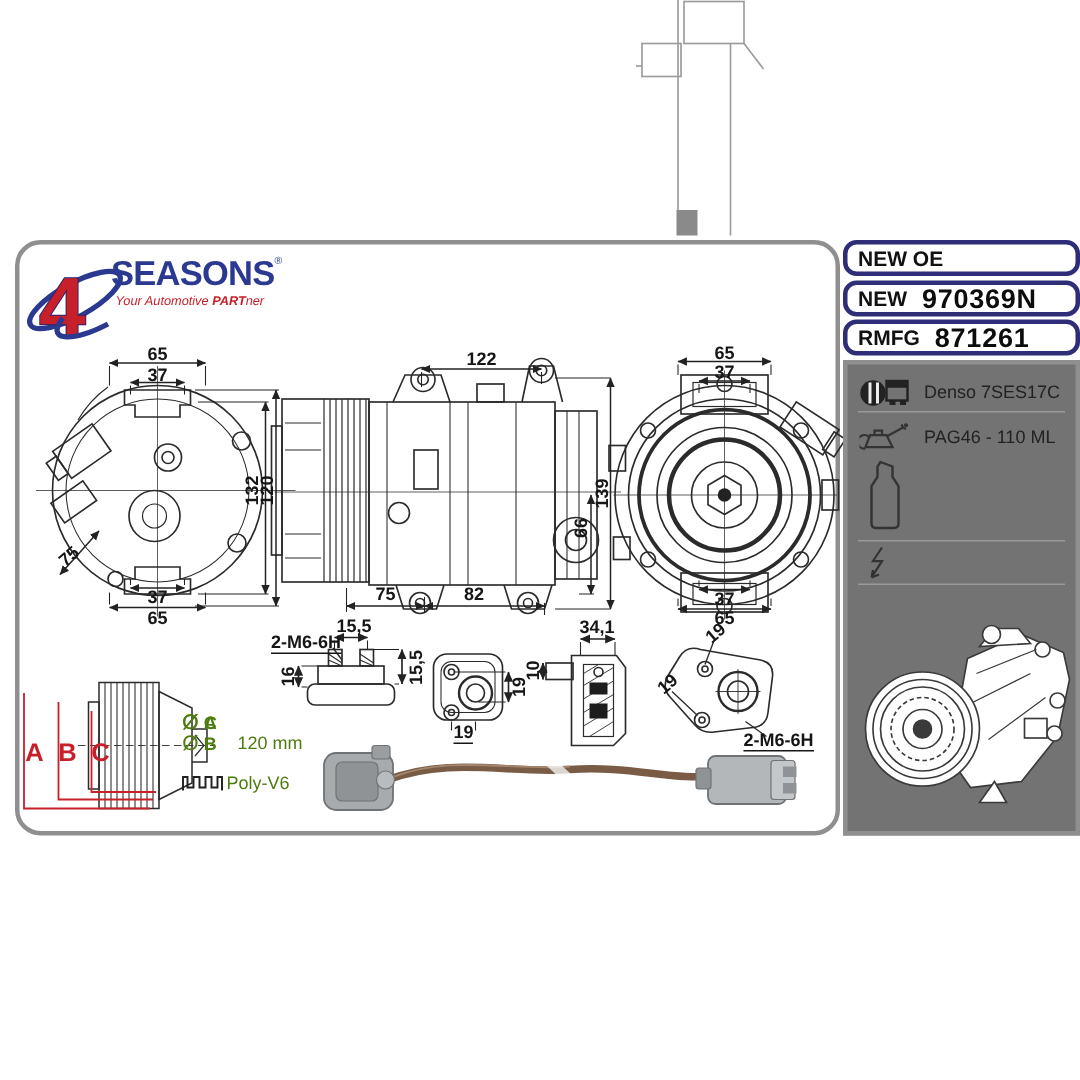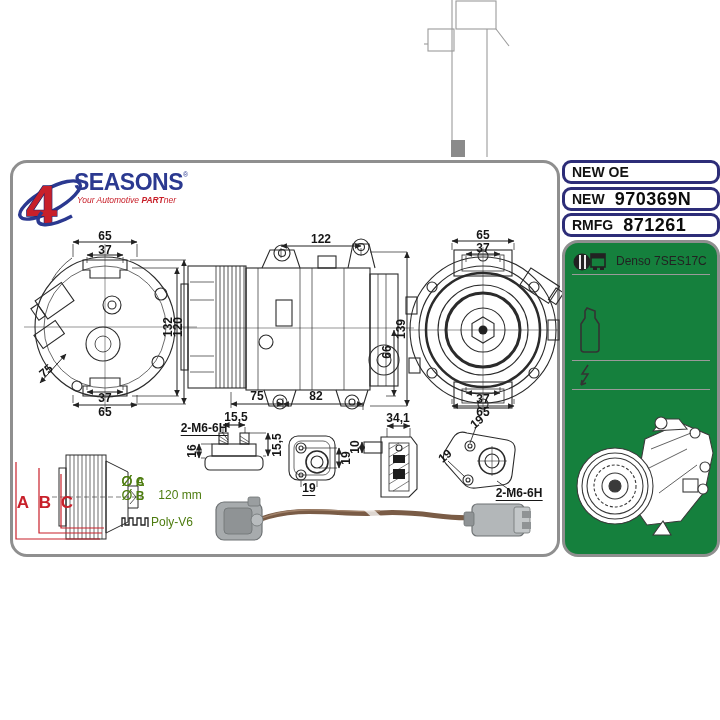--- a/index.html
+++ b/index.html
@@ -30,21 +30,21 @@
   .logo .tagline{position:absolute;left:63px;top:34px;font-size:8.5px;font-style:italic;
      color:#c8202a;white-space:nowrap;line-height:1;}
   .logo .tagline b{font-weight:800;}
   
   .oe-box{position:absolute;left:562px;width:158px;height:24px;box-sizing:border-box;
     border:3px solid #2d2d78;border-radius:9px;background:#fff;display:flex;
     align-items:center;padding:0 7px;z-index:2;}
   .oe-box .lbl{font-size:14px;font-weight:600;color:#111;}
   .oe-box .val{font-size:18px;font-weight:800;color:#0c0c0c;margin-left:10px;letter-spacing:0.5px;}
   .spec-panel{position:absolute;left:562px;top:240px;width:158px;height:317px;box-sizing:border-box;
-    border:3px solid #8f8f8f;border-radius:16px;background:#15803d;overflow:hidden;z-index:2;}
+    border:3px solid #8f8f8f;border-radius:0;background:#737373;overflow:hidden;z-index:2;}
   .spec-row{position:absolute;left:8px;right:6px;display:flex;align-items:center;gap:9px;
     font-size:12px;color:#222;}
   .spec-sep{position:absolute;left:7px;right:7px;border-top:1px solid #9a9a9a;}
   .icon-cell{width:34px;display:flex;justify-content:center;flex:0 0 34px;}
   .refs{font-size:11.5px;line-height:12px;color:#222;}
 </style>
 </head>
 <body>
 
 <div class="main-panel"></div>
@@ -80,20 +80,30 @@
         <rect x="11" y="6" width="2" height="14" fill="#ececec"></rect>
         <rect x="18" y="5" width="14" height="13" fill="none" stroke="#222" stroke-width="1.6"></rect>
         <rect x="18" y="5" width="14" height="4.5" fill="#222"></rect>
         <rect x="20" y="18" width="4" height="3" fill="#222"></rect>
         <rect x="27" y="18" width="4" height="3" fill="#222"></rect>
       </svg>
     </span>
     <span>Denso 7SES17C</span>
   </div>
   <div class="spec-sep" style="top:31px"></div>
+  <div class="spec-row" style="top:38px">
+    <span class="icon-cell">
+      <svg width="34" height="20">
+        <path d="M7,9 h11 l4,8 H4 z M10,9 V6 h5 v3 M18,10 L29,4 l2,1 M29,4 l-1,-2" fill="none" stroke="#333" stroke-width="1.5"></path>
+        <path d="M7,11 a4.5,4.5 0 1 0 -3,7" fill="none" stroke="#333" stroke-width="1.5"></path>
+        <circle cx="31" cy="2.5" r="1.4" fill="#333"></circle>
+      </svg>
+    </span>
+    <span>PAG46 - 110 ML</span>
+  </div>
   <div class="spec-row" style="top:62px;align-items:flex-start">
     <span class="icon-cell">
       <svg width="24" height="50">
         <path d="M9,3 l8,3 v7 l4,6 v25 q0,3 -3,3 h-12 q-3,0 -3,-3 V19 l4,-6 V6 z" fill="none" stroke="#333" stroke-width="1.6"></path>
       </svg>
     </span>
   </div>
   <div class="spec-sep" style="top:117px"></div>
   <div class="spec-row" style="top:121px">
     <span class="icon-cell" style="justify-content:flex-start;padding-left:4px">

